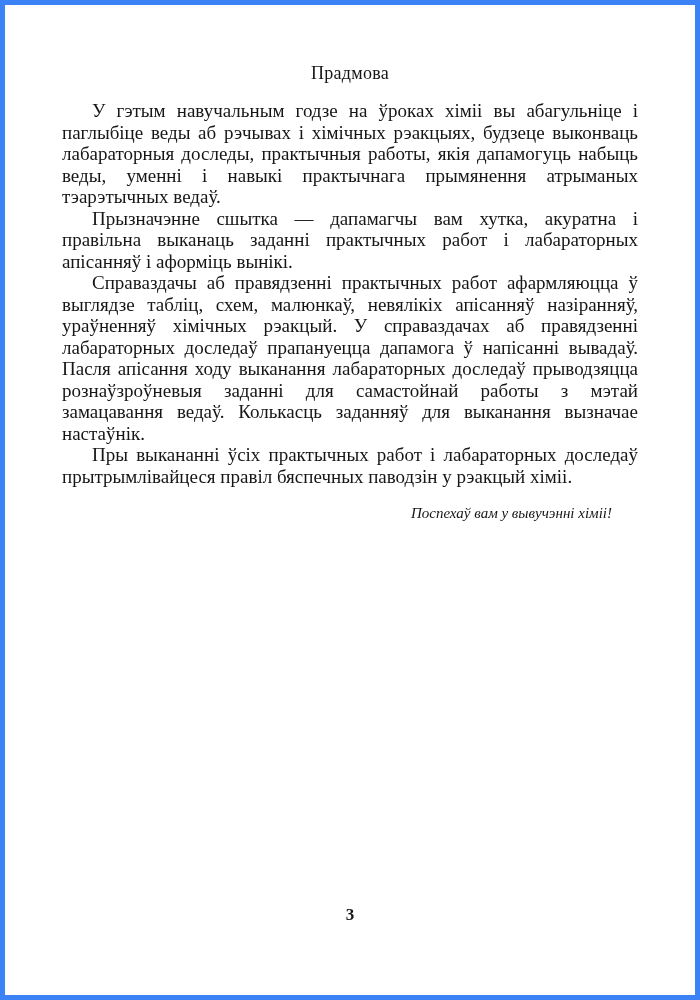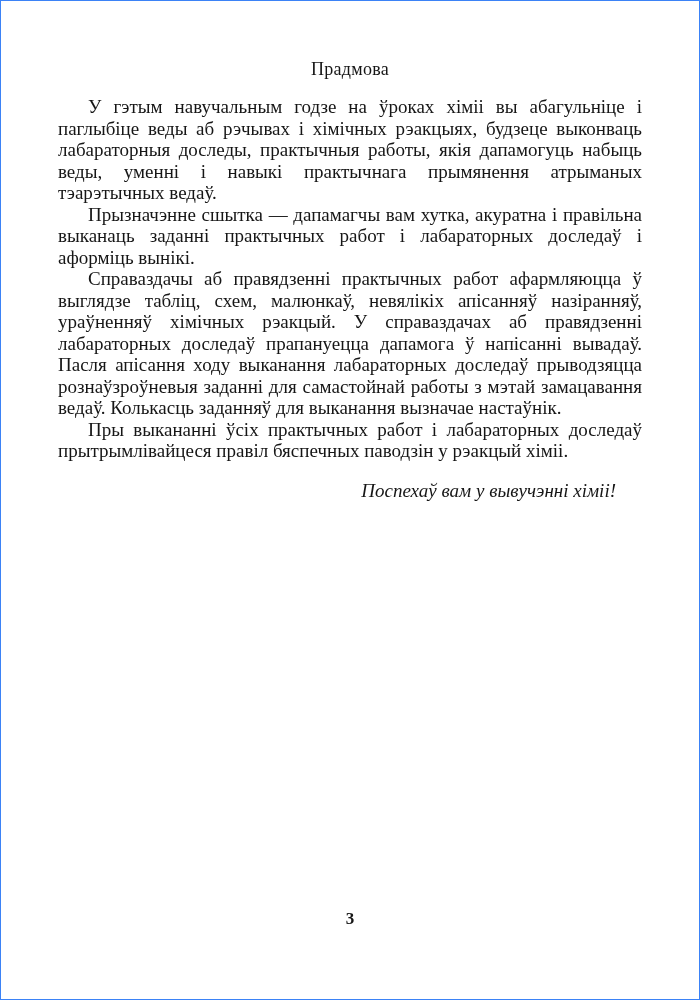--- a/index.html
+++ b/index.html
@@ -6,21 +6,21 @@
     margin: 0;
     padding: 0;
     background: #ffffff;
   }
   .page {
     position: relative;
     width: 700px;
     height: 1000px;
     background: #ffffff;
     box-sizing: border-box;
-    border: 1px solid #3b82f6;
+    border: 5px solid #3b82f6;
     padding: 58px 57px 0 57px;
     font-family: "Liberation Serif", "DejaVu Serif", serif;
     color: #161616;
     overflow: hidden;
   }
   .title {
     text-align: center;
     font-size: 18px;
     font-weight: normal;
     letter-spacing: 0.3px;
@@ -30,21 +30,21 @@
     margin: 0;
     font-size: 19px;
     line-height: 21.5px;
     text-align: justify;
     text-indent: 30px;
     hyphens: auto;
     -webkit-hyphens: auto;
   }
   .closing {
     margin-top: 18px;
-    font-size: 19px;
+    font-size: 15px;
     font-style: italic;
     text-align: right;
     padding-right: 26px;
   }
   .page-number {
     position: absolute;
     left: 0;
     right: 0;
     bottom: 70px;
     text-align: center;
@@ -53,21 +53,21 @@
   }
 </style>
 </head>
 <body>
 
 <div class="page">
   <h1 class="title">Прадмова</h1>
 
   <div class="body-text">
     <p>У гэтым навучальным годзе на ўроках хіміі вы абагульніце і паглыбіце веды аб рэчывах і хімічных рэакцыях, будзеце выконваць лабараторныя доследы, практычныя работы, якія дапамогуць набыць веды, уменні і навыкі практычнага прымянення атрыманых тэарэтычных ведаў.</p>
-    <p>Прызначэнне сшытка — дапамагчы вам хутка, акуратна і правільна выканаць заданні практычных работ і лабараторных доследаў і аформіць вынікі.</p>
+    <p>Прызначэнне сшытка — дапамагчы вам хутка, акуратна і правільна выканаць заданні практычных работ і лабараторных апісанняў і аформіць вынікі.</p>
     <p>Справаздачы аб правядзенні практычных работ афармляюцца ў выглядзе табліц, схем, малюнкаў, невялікіх апісанняў назіранняў, ураўненняў хімічных рэакцый. У справаздачах аб правядзенні лабараторных доследаў прапануецца дапамога ў напісанні вывадаў. Пасля апісання ходу выканання лабараторных доследаў прыводзяцца рознаўзроўневыя заданні для самастойнай работы з мэтай замацавання ведаў. Колькасць заданняў для выканання вызначае настаўнік.</p>
     <p>Пры выкананні ўсіх практычных работ і лабараторных доследаў прытрымлівайцеся правіл бяспечных паводзін у рэакцый хіміі.</p>
   </div>
 
   <div class="closing">Поспехаў вам у вывучэнні хіміі!</div>
 
   <div class="page-number">3</div>
 </div>
 
 </body></html>

